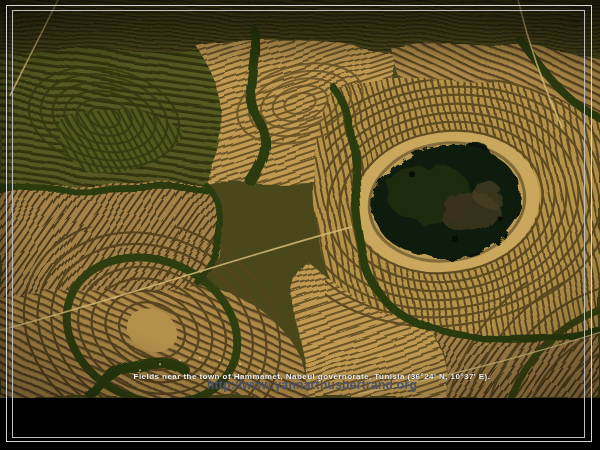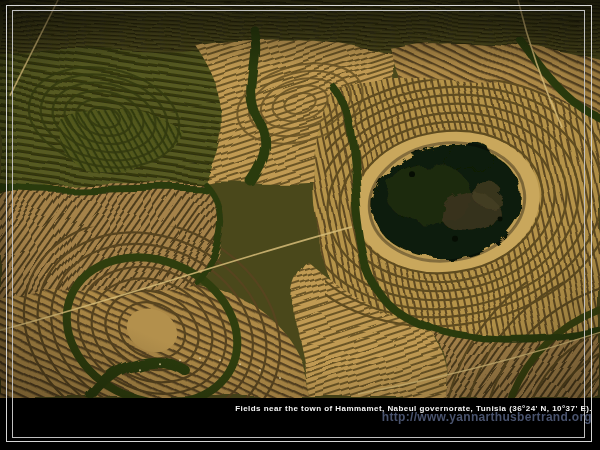--- a/index.html
+++ b/index.html
@@ -5,21 +5,21 @@
   html,body{margin:0;padding:0;}
   body{
     width:600px;height:450px;background:#000;position:relative;overflow:hidden;
     font-family:"Liberation Sans","DejaVu Sans",sans-serif;
   }
   .photo{position:absolute;left:0;top:0;width:600px;height:398px;}
   .frame{position:absolute;pointer-events:none;}
   .frame.outer{left:6px;top:5px;width:584px;height:435px;border:1px solid #d6d6d6;}
   .frame.inner{left:12px;top:10px;width:571px;height:426px;border:1px solid #bfbfbf;}
   .caption{
-    position:absolute;right:8px;top:405px;width:560px;text-align:right;line-height:8px;
+    position:absolute;right:8px;top:373px;width:560px;text-align:center;line-height:8px;
   }
   .caption .line1{
     color:#f4f4f4;font-size:8px;font-weight:bold;letter-spacing:0.45px;
     white-space:nowrap;text-shadow:0 0 1px #000;
   }
   .caption .line2{
     color:#49536e;font-size:12px;font-weight:bold;letter-spacing:0.3px;white-space:nowrap;
   }
 </style>
 </head>

